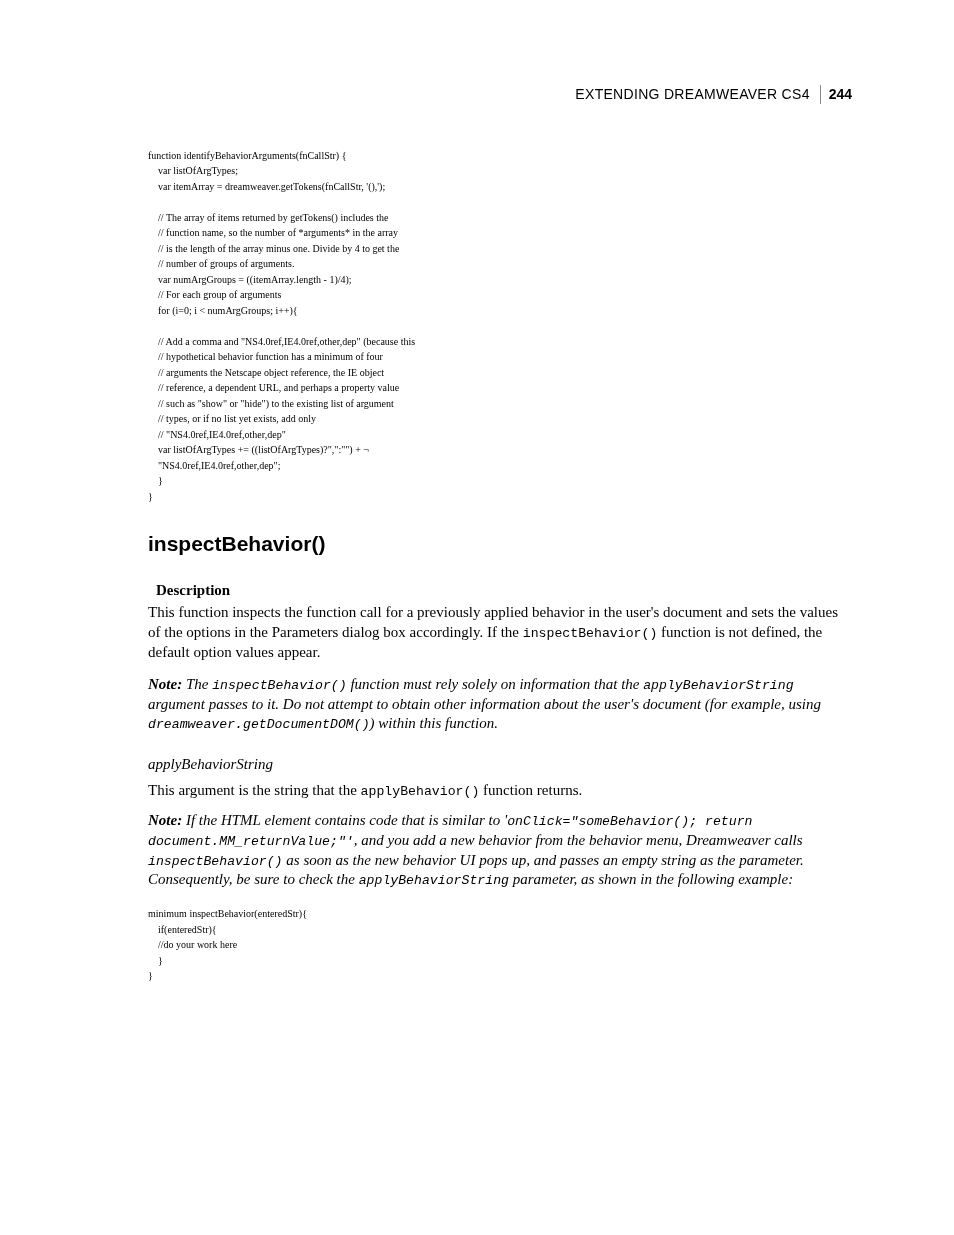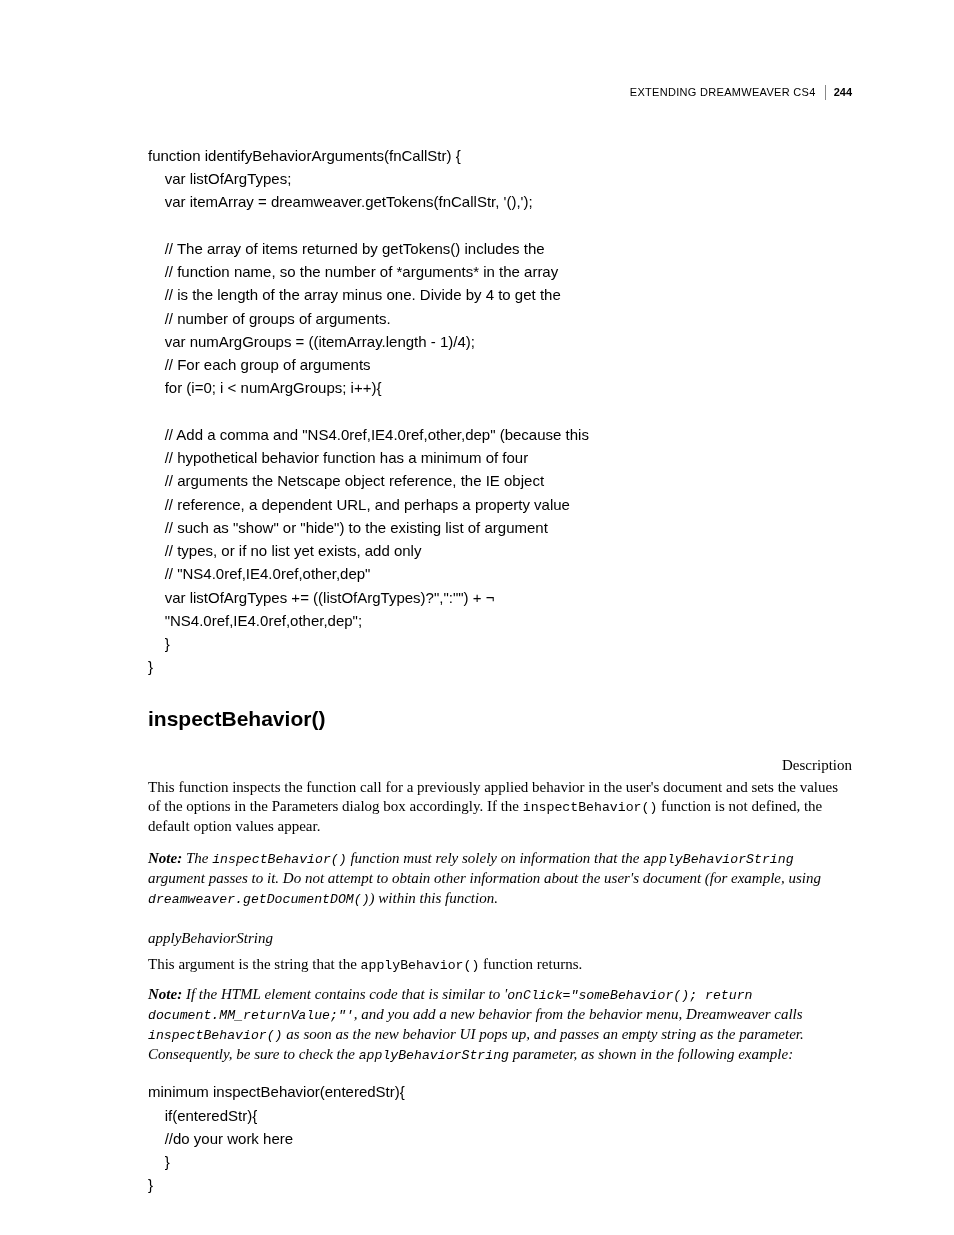--- a/index.html
+++ b/index.html
@@ -14,61 +14,60 @@
   }
   .page {
     position: absolute;
     left: 148px;
     top: 85px;
     width: 704px;
   }
   .runhead {
     text-align: right;
     font-family: "Myriad Pro", "Segoe UI", Arial, sans-serif;
-    font-size: 11px;
+    font-size: 14px;
     line-height: 1.35;
     color: #000;
     margin-bottom: 44px;
     position: relative;
   }
   .runhead .line1 { letter-spacing: 0.3px; }
   .runhead .pagenum {
     font-weight: 700;
     display: inline-block;
     padding-left: 8px;
     border-left: 1px solid #888;
     margin-left: 6px;
   }
   .runhead .line2 {
     font-weight: 700;
     padding-right: 34px;
     display: block;
   }
 
   pre.code {
-    font-family: Liberation Sans, sans-serif;
-    font-size: 15px;
+    font-family: Liberation Serif, serif;
+    font-size: 10px;
     line-height: 1.55;
     white-space: pre;
     margin: 0 0 28px 0;
   }
 
   h2.func {
     font-family: "Myriad Pro", "Segoe UI", Arial, sans-serif;
     font-weight: 700;
     font-size: 21px;
     margin: 0 0 26px 0;
   }
 
   h4.sub {
     font-family: "Minion Pro", "Times New Roman", Georgia, serif;
-    font-weight: 400;
+    font-weight: 700;
     font-size: 15px;
-    margin: 0 0 4px 0;
-    text-align: right;
+    margin: 0 0 4px 8px;
   }
 
   p.body {
     font-size: 15px;
     line-height: 1.32;
     margin: 0 0 12px 0;
   }
   p.tight { margin-bottom: 10px; }
   p.italic { font-style: italic; }
   .mono { font-family: "Courier New", Courier, monospace; font-size: 13.2px; }

